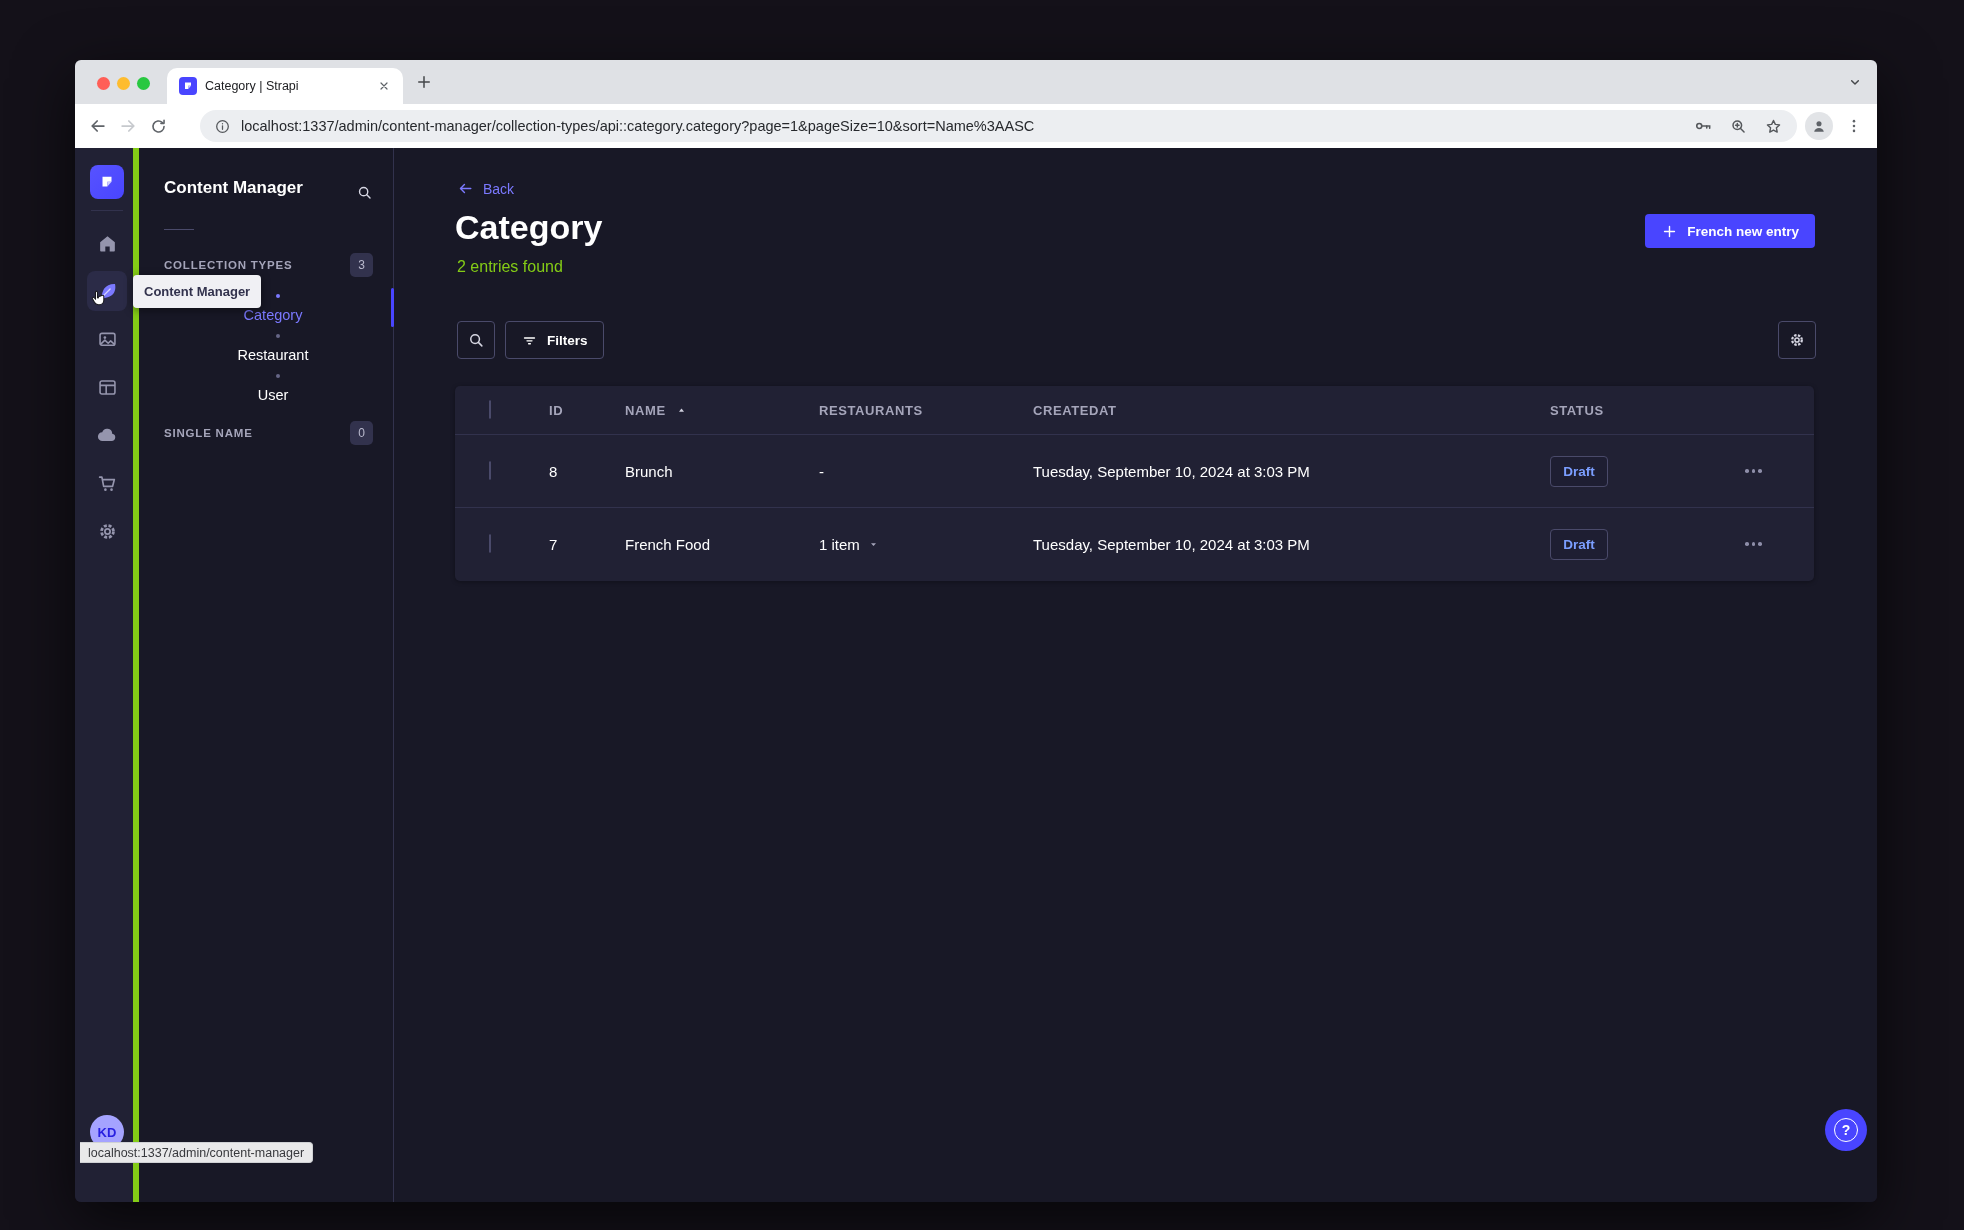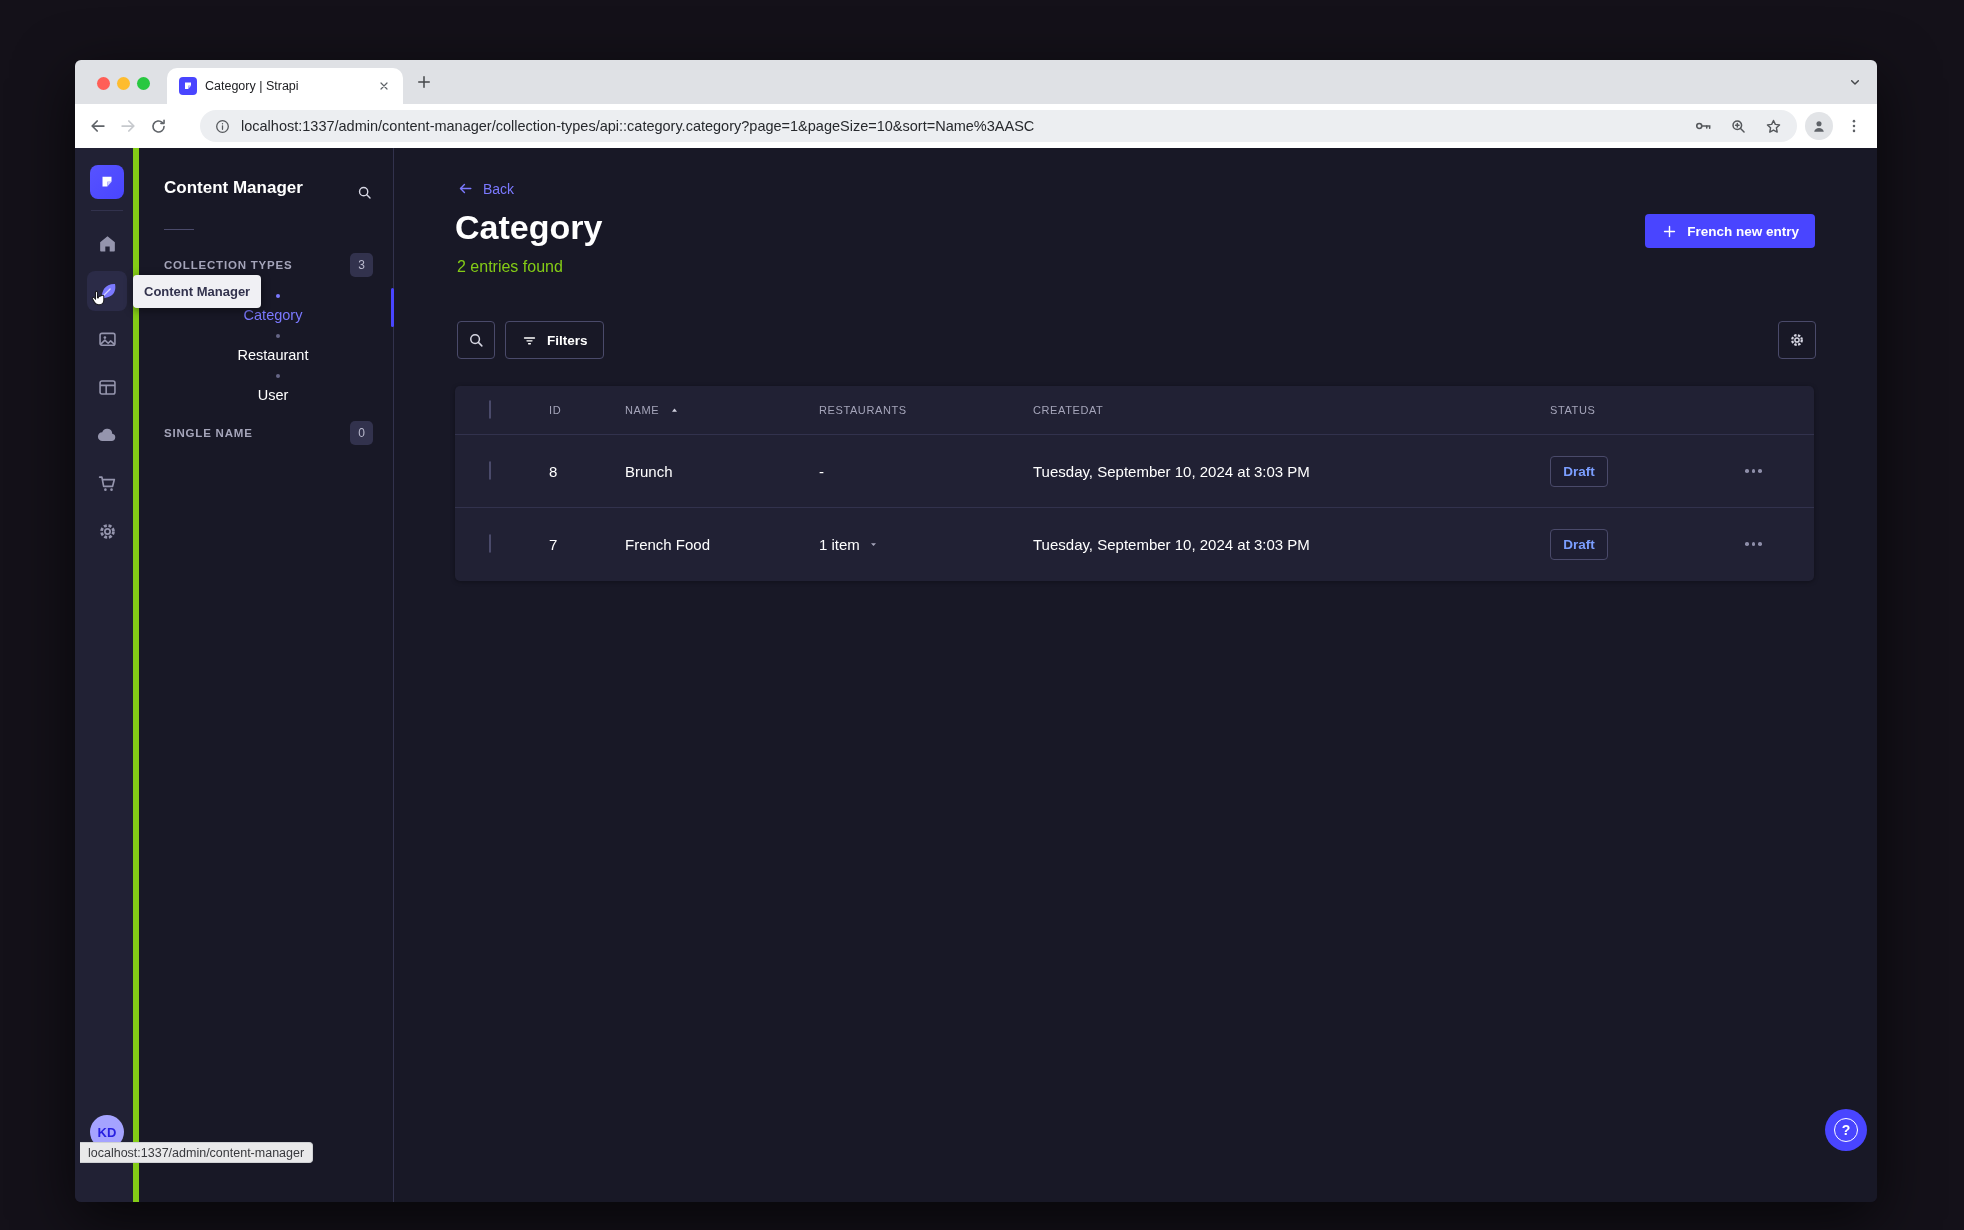--- a/index.html
+++ b/index.html
@@ -103,21 +103,21 @@
   .filters-btn { position:absolute; left:111px; top:173px; height:38px; padding:0 15px;
                  border:1px solid #4a4a6a; border-radius:4px; display:flex; align-items:center; gap:9px;
                  color:#ffffff; font-size:13.5px; font-weight:bold; }
 
   
   .card { position:absolute; left:61px; top:238px; width:1359px; height:195px; background:#212134;
           border-radius:5px; box-shadow:0 1px 4px rgba(3,3,5,.35); }
   .trow { display:grid; grid-template-columns:94px 76px 194px 214px 517px 195px 1fr; align-items:center; }
   .thead { height:48px; }
   .tbody-row { height:73px; border-top:1px solid #32324d; }
-  .th { font-size:11px; font-weight:normal; letter-spacing:.6px; color:#a5a5ba; }
+  .th { font-size:13px; font-weight:bold; letter-spacing:.6px; color:#a5a5ba; }
   .td { font-size:15px; color:#ffffff; }
   .cb-cell { padding-left:34px; }
   .checkbox { width:20px; height:20px; border:1px solid #4a4a6a; border-radius:4px; background:transparent; }
   .name-head { display:flex; align-items:center; gap:10px; }
   .sort-ic { color:#cfcfdd; }
   .items-cell { display:flex; align-items:center; gap:8px; }
   .caret-ic { color:#a5a5ba; }
   .status-badge { width:58px; height:31px; border:1px solid #4a4a6a; border-radius:4px; background:#1e1e32;
                   display:flex; align-items:center; justify-content:center; color:#7b9eff;
                   font-size:13.5px; font-weight:bold; }

